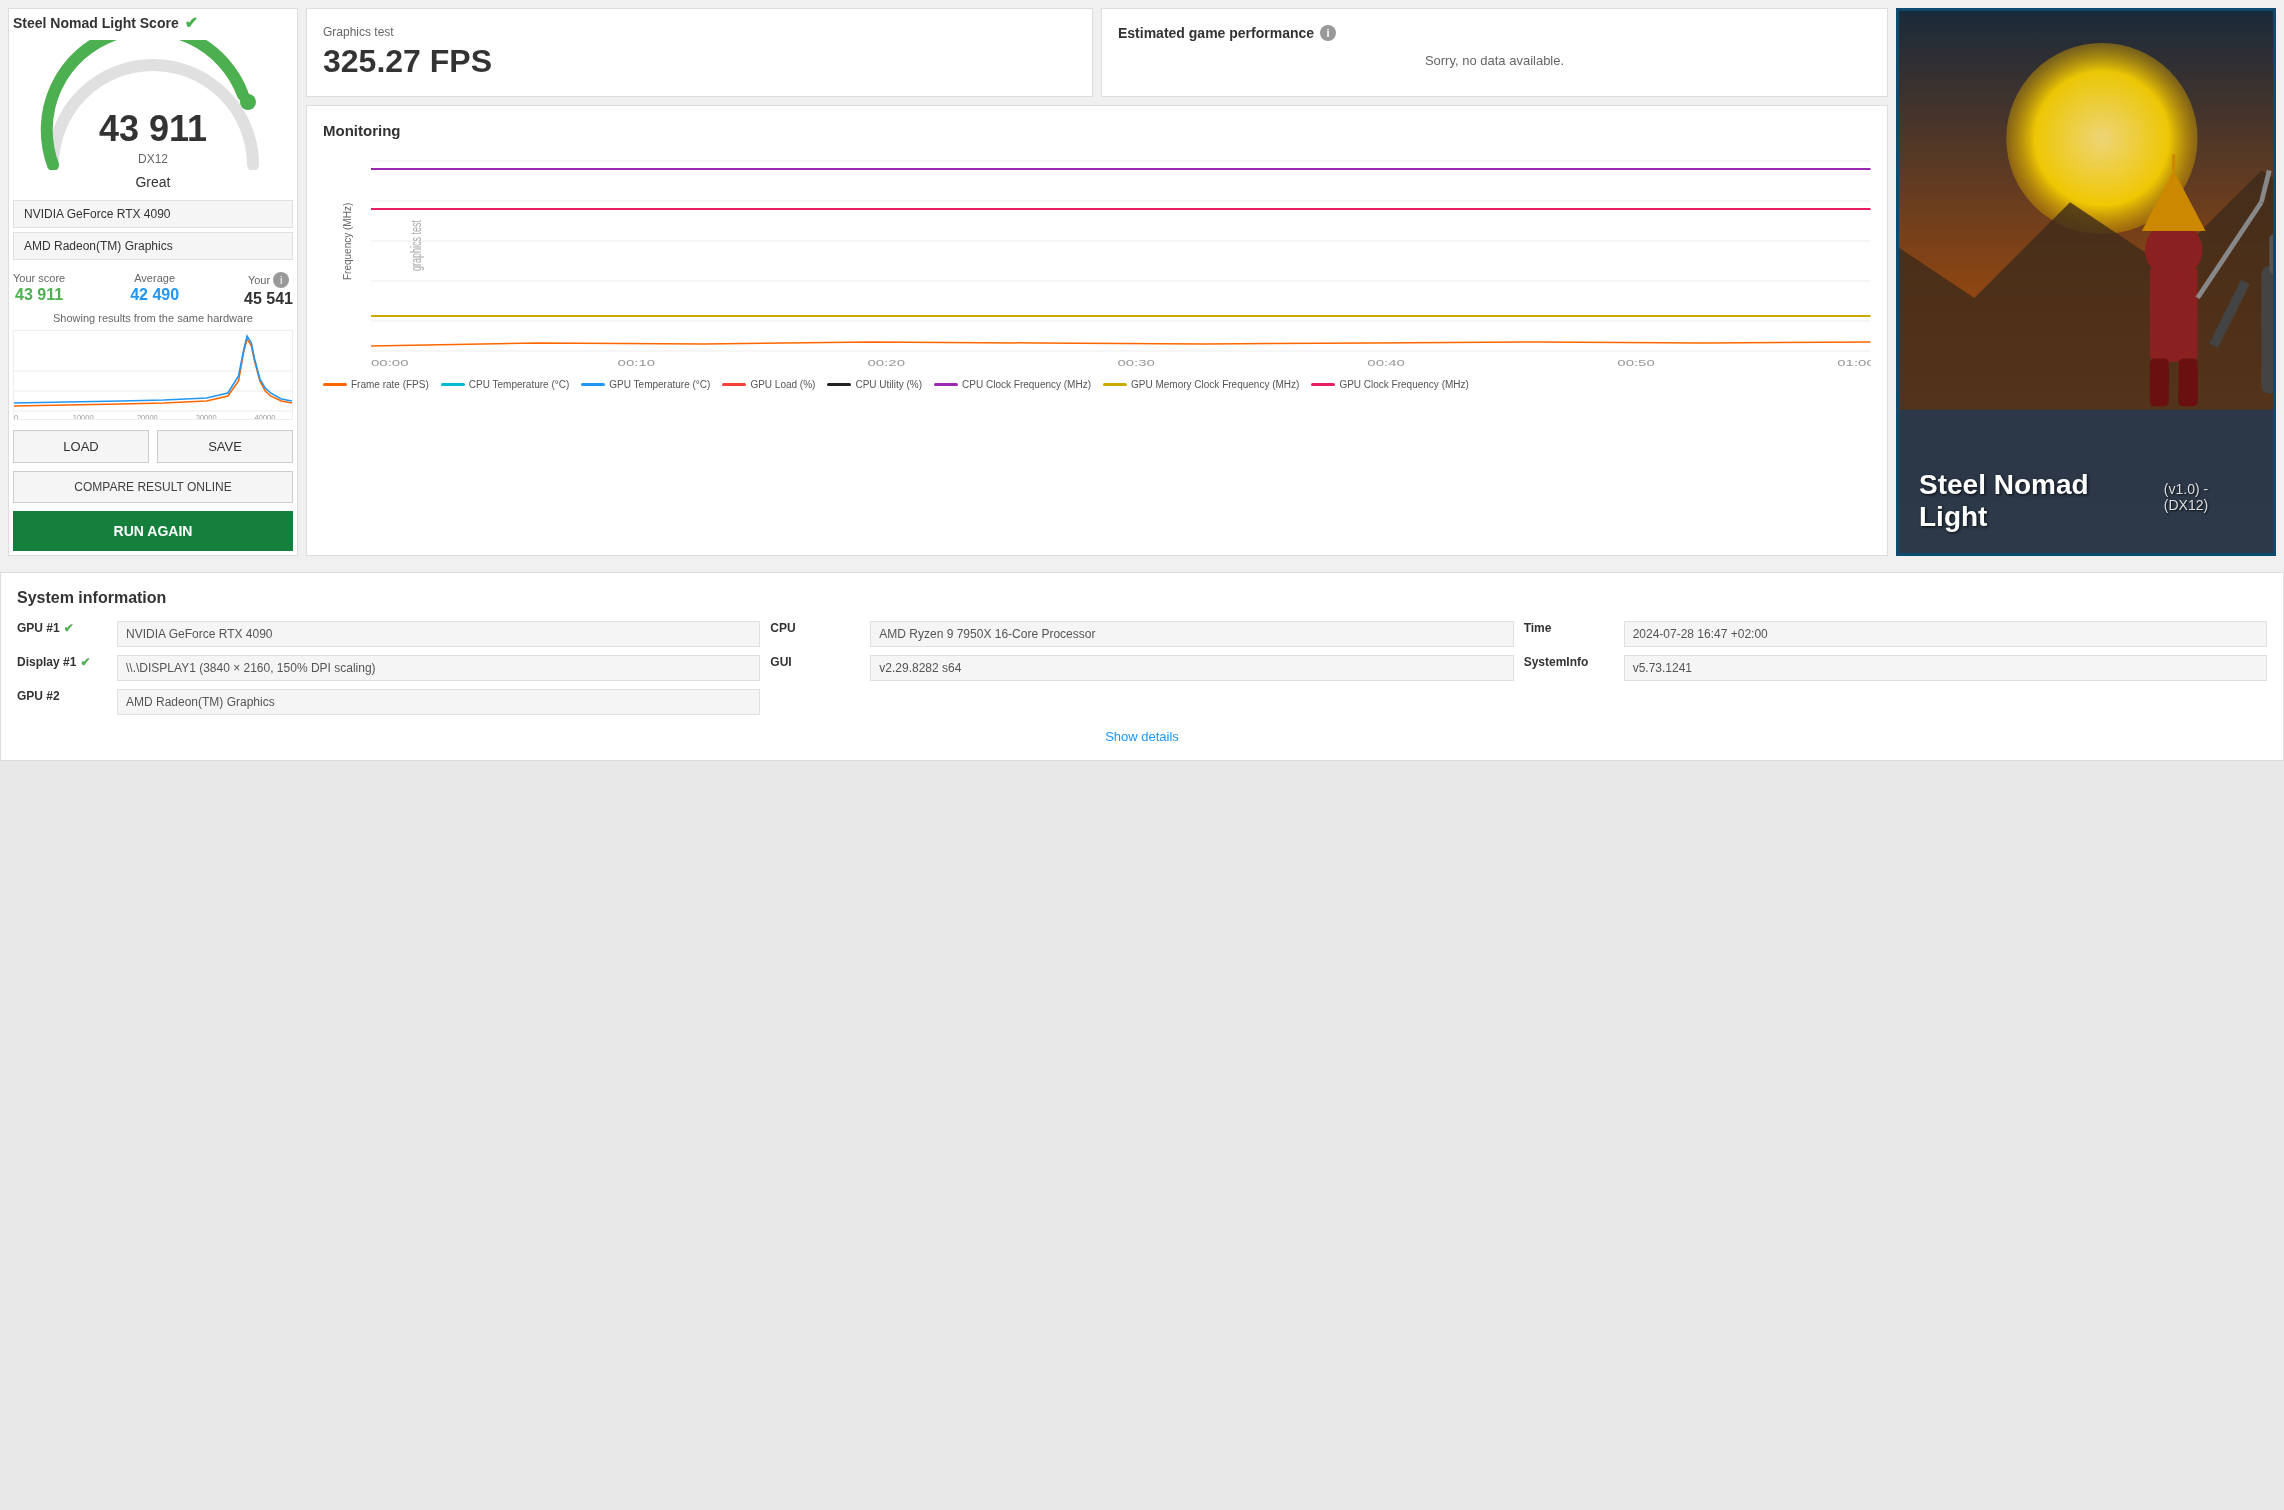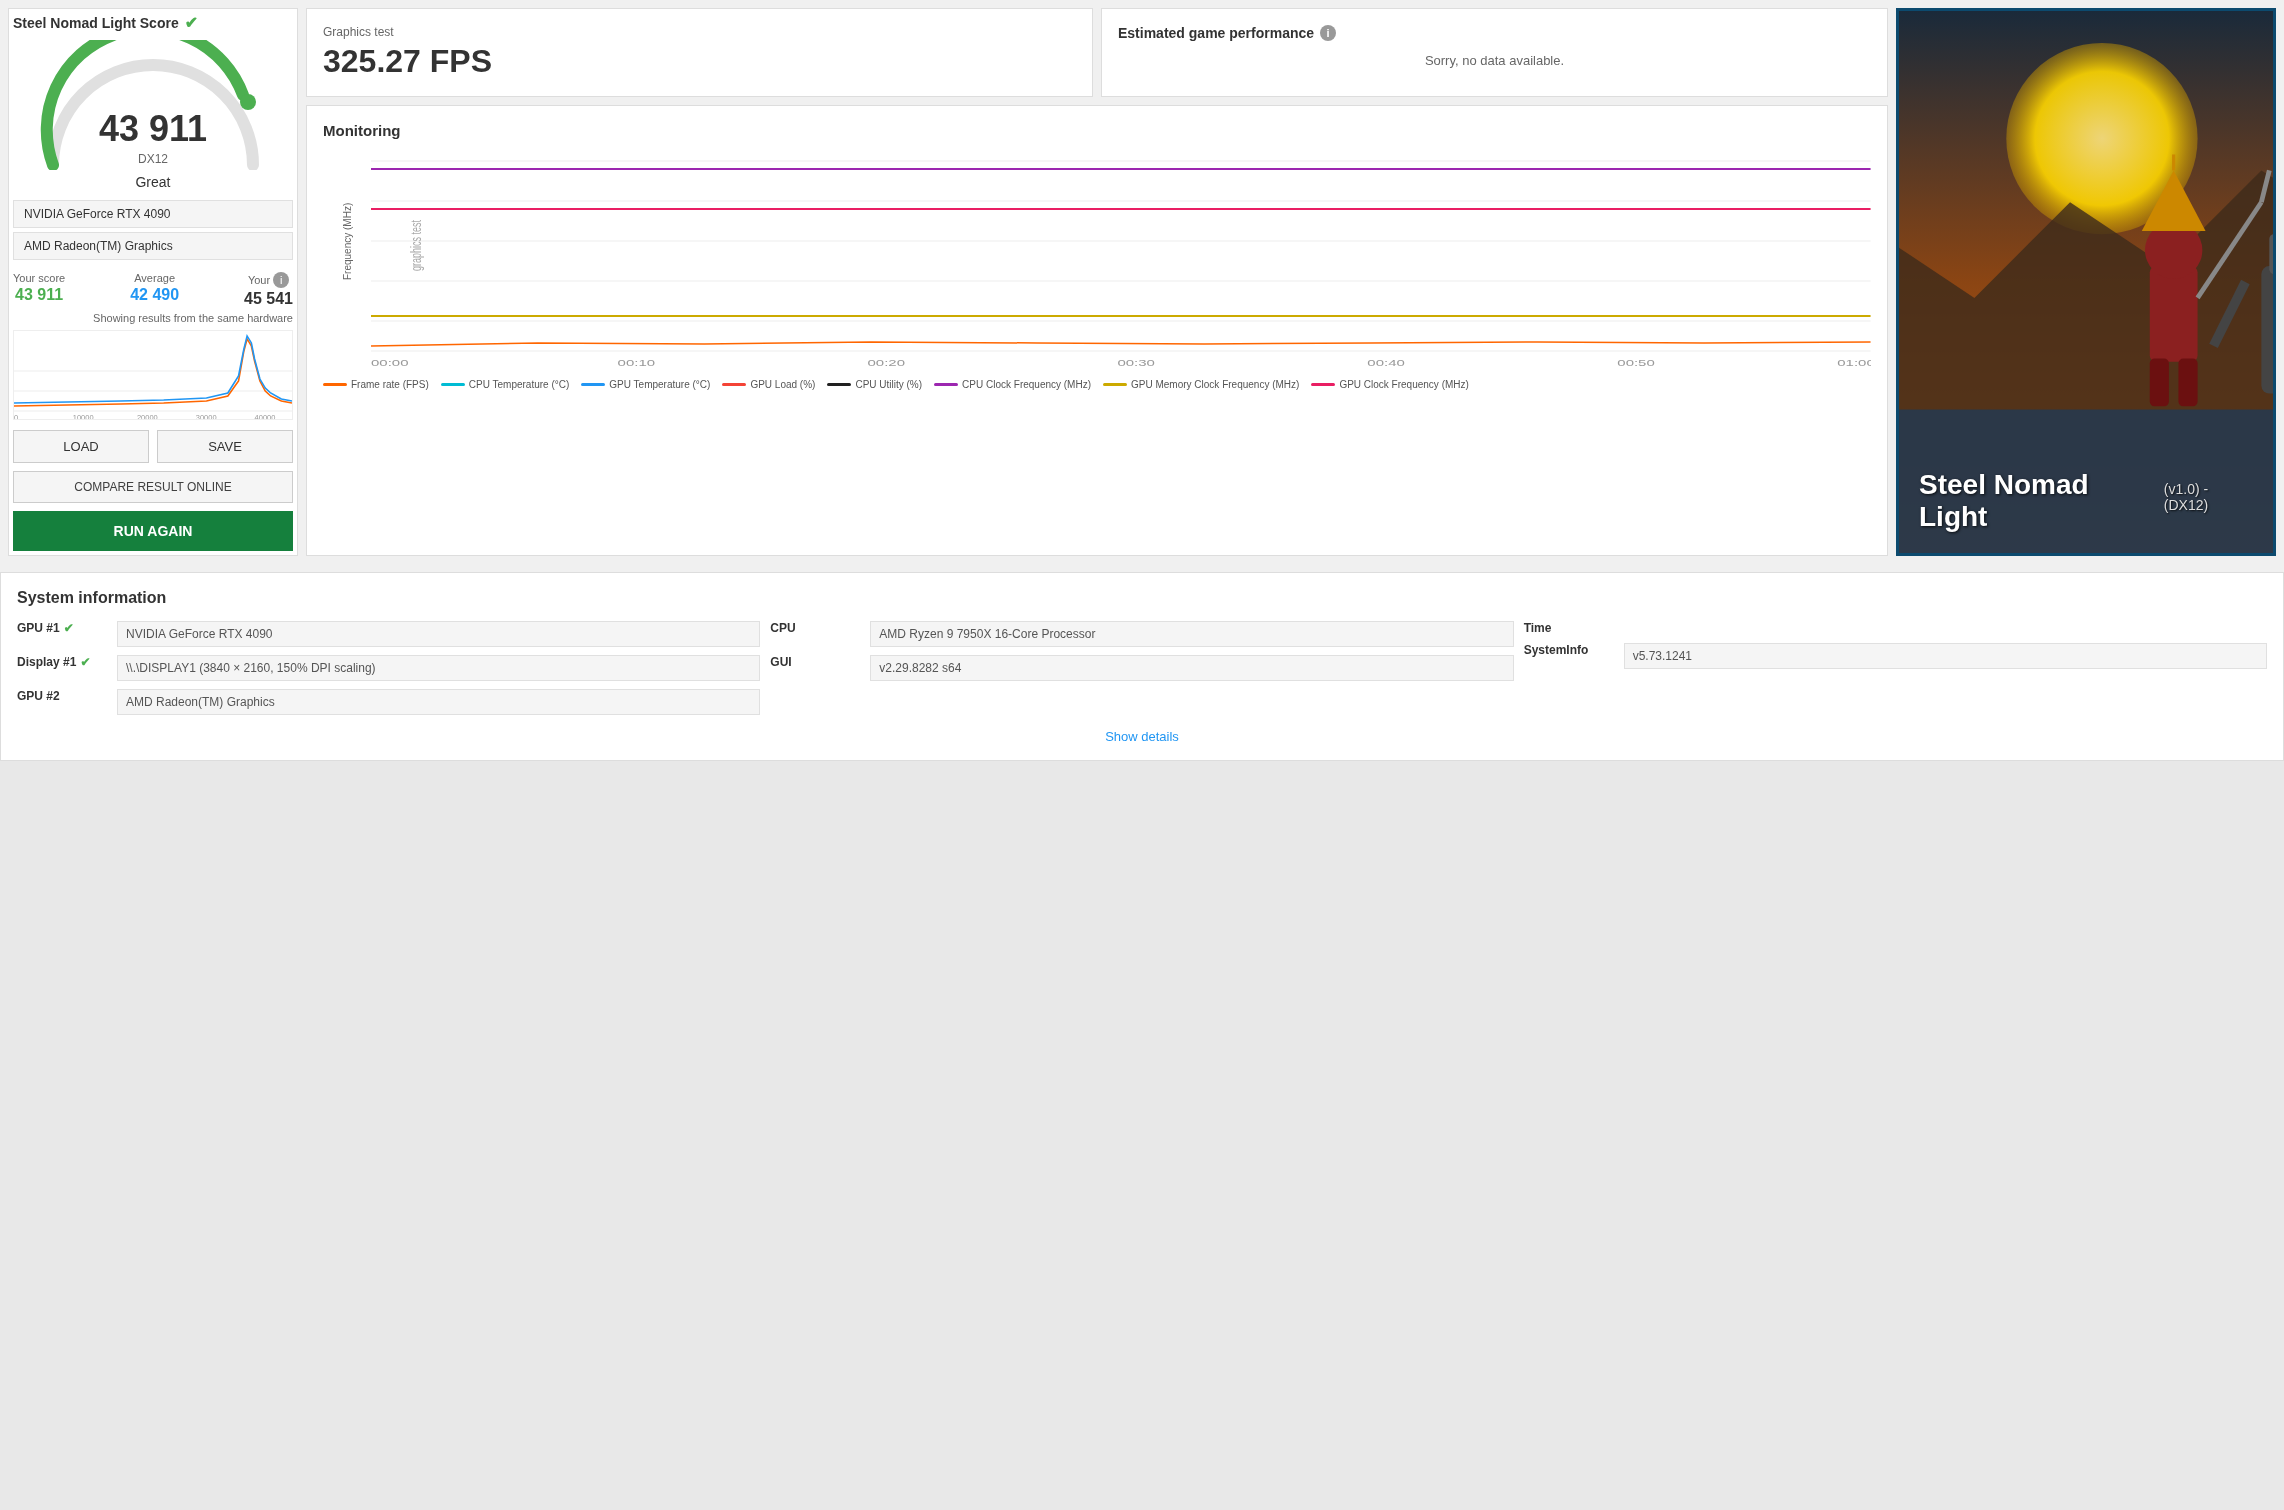--- a/index.html
+++ b/index.html
@@ -20,21 +20,21 @@
     .score-grade { text-align: center; font-size: 14px; color: #333; margin-bottom: 10px; }
     .hw-item { background: #f5f5f5; border: 1px solid #e0e0e0; padding: 6px 10px; margin-bottom: 4px; font-size: 12px; color: #333; }
 
     .stats-row { display: flex; justify-content: space-between; margin: 12px 0 4px; }
     .stat-item { text-align: center; }
     .stat-label { font-size: 11px; color: #666; margin-bottom: 2px; }
     .stat-value-green { font-size: 16px; font-weight: bold; color: #4CAF50; }
     .stat-value-blue { font-size: 16px; font-weight: bold; color: #2196F3; }
     .stat-value-dark { font-size: 16px; font-weight: bold; color: #333; }
 
-    .showing-results { font-size: 11px; color: #666; text-align: right; margin-bottom: 6px; }
+    .showing-results { font-size: 11px; color: #666; text-align: center; margin-bottom: 6px; }
 
     .mini-chart { width: 100%; height: 90px; background: #fff; border: 1px solid #eee; position: relative; overflow: hidden; }
 
     .btn-row { display: flex; gap: 8px; margin-top: 10px; }
     .btn-secondary { flex: 1; padding: 8px; border: 1px solid #ccc; background: #f5f5f5; font-size: 13px; cursor: pointer; text-align: center; color: #333; }
     .btn-compare { width: 100%; padding: 8px; border: 1px solid #ccc; background: #f5f5f5; font-size: 12px; cursor: pointer; text-align: center; color: #404040; margin-top: 8px; }
     .btn-run { width: 100%; padding: 12px; background: #15803d; color: #fff; font-size: 14px; font-weight: bold; border: none; cursor: pointer; margin-top: 8px; }
 
     
     .middle-panel { flex: 1; display: flex; flex-direction: column; gap: 8px; }
@@ -340,20 +340,21 @@
       </div>
       <div class="sys-row">
         <div class="sys-key">GUI</div>
         <div class="sys-val">v2.29.8282 s64</div>
       </div>
     </div>
 
     <div class="sys-col">
       <div class="sys-row">
         <div class="sys-key">Time</div>
+        <div class="sys-val">2024-07-28 16:47 +02:00</div>
       </div>
       <div class="sys-row">
         <div class="sys-key">SystemInfo</div>
         <div class="sys-val">v5.73.1241</div>
       </div>
     </div>
   </div>
   <div class="show-details">
     <a href="#">Show details</a>
   </div>

